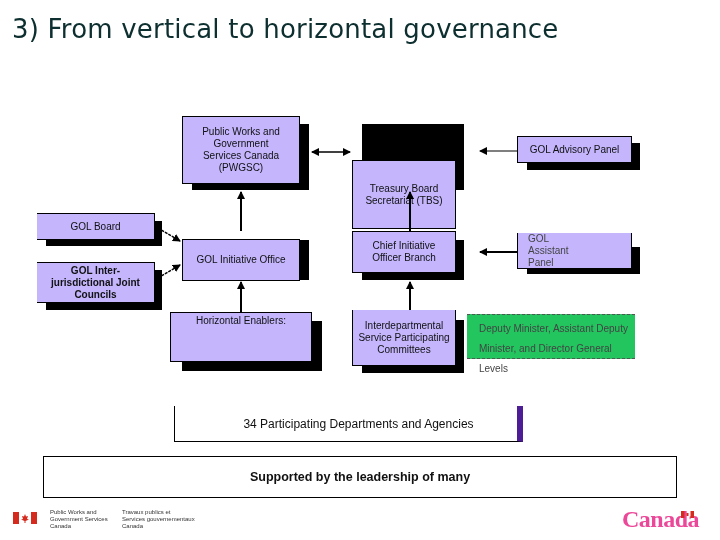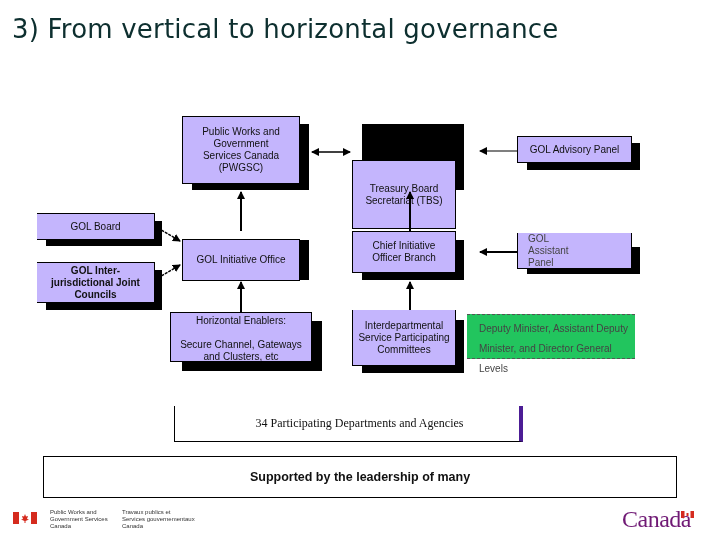--- a/index.html
+++ b/index.html
@@ -4,25 +4,25 @@
 <style>
   html, body { margin:0; padding:0; }
   body { width:720px; height:540px; background:#ffffff; position:relative; overflow:hidden; font-family:"DejaVu Sans", sans-serif; }
   .title { position:absolute; left:12px; top:14px; font-size:26px; font-weight:normal; color:#0d2f2f; letter-spacing:0.2px; white-space:nowrap; }
   .box { position:absolute; background:#c4b5fd; border:1px solid #000; box-sizing:border-box; display:flex; align-items:center; justify-content:center; text-align:center; font-family:"Liberation Sans", sans-serif; font-size:10px; line-height:12px; color:#111; z-index:2; }
   .shadow { position:absolute; background:#000; z-index:1; }
   .box.left { justify-content:flex-start; text-align:left; padding-left:10px; }
   .gray { color:#444; }
   .dashed { position:absolute; border-top:1px dashed #555; border-bottom:1px dashed #555; background:#22c55e; z-index:2; font-family:"Liberation Sans", sans-serif; font-size:10px; line-height:20px; color:#444; box-sizing:border-box; padding:4px 0 0 12px; }
   svg.arrows { position:absolute; left:0; top:0; z-index:3; pointer-events:none; }
-  .participating { position:absolute; left:174px; top:406px; width:349px; height:36px; border-left:1px solid #000; border-right:4px solid #4c1d95; border-bottom:1px solid #000; box-sizing:border-box; display:flex; align-items:center; justify-content:center; font-family:Liberation Serif, serif; font-size:12px; color:#111;padding-left:25px; }
+  .participating { position:absolute; left:174px; top:406px; width:349px; height:36px; border-left:1px solid #000; border-right:6px solid #4c1d95; border-bottom:1px solid #000; box-sizing:border-box; display:flex; align-items:center; justify-content:center; font-family:Liberation Sans, sans-serif; font-size:12px; color:#111;padding-left:25px; }
   .supported { position:absolute; left:43px; top:456px; width:634px; height:42px; border:1px solid #000; box-sizing:border-box; display:flex; align-items:center; justify-content:center; font-family:"Liberation Sans", sans-serif; font-size:12.5px; font-weight:bold; color:#111; }
   .footer-flag { position:absolute; left:13px; top:512px; width:24px; height:12px; }
   .footer-text { position:absolute; top:509px; font-family:"Liberation Sans", sans-serif; font-size:6px; line-height:7px; color:#333; white-space:pre-line; }
-  .wordmark { position:absolute; left:622px; top:506px; font-family:"Liberation Serif", serif; font-size:24px; font-weight:normal; color:#701a75; letter-spacing:-0.5px; }
+  .wordmark { position:absolute; left:622px; top:506px; font-family:"Liberation Serif", serif; font-size:24px; font-weight:bold; color:#ec4899; letter-spacing:-0.5px; }
   .wm-flag { position:absolute; left:681px; top:511px; width:13px; height:7px; }
 </style>
 </head>
 <body>
 
 <div class="title">3) From vertical to horizontal governance</div>
 
 <div class="shadow" style="left:192px;top:124px;width:117px;height:66px;"></div>
 <div class="box" style="left:182px;top:116px;width:118px;height:68px;padding:0 10px;">Public Works and Government Services Canada (PWGSC)</div>
 
@@ -45,21 +45,20 @@
 <div class="box left gray" style="left:517px;top:233px;width:115px;height:36px;border-top:none;padding-right:40px;">GOL Assistant Panel</div>
 
 <div class="shadow" style="left:46px;top:270px;width:116px;height:40px;"></div>
 <div class="box" style="left:37px;top:262px;width:118px;height:41px;border-left:none;padding:8px 6px;font-weight:bold;">
   <span>GOL Inter-jurisdictional Joint Councils</span>
 </div>
 
 <div class="shadow" style="left:182px;top:321px;width:140px;height:50px;"></div>
 <div class="box" style="left:170px;top:312px;width:142px;height:50px;flex-direction:column;justify-content:flex-start;padding-top:2px;">
   <span style="margin-bottom:12px;">Horizontal Enablers:</span>
-  <span style="padding:0 4px;">Secure Channel, Gateways and Clusters, etc</span>
 </div>
 
 <div class="shadow" style="left:362px;top:320px;width:102px;height:53px;"></div>
 <div class="box" style="left:352px;top:310px;width:104px;height:56px;border-top:none;padding:0 4px;">Interdepartmental Service Participating Committees</div>
 
 <div class="dashed" style="left:467px;top:314px;width:168px;height:45px;">Deputy Minister, Assistant Deputy Minister, and Director General Levels</div>
 
 <div class="participating">34 Participating Departments and Agencies</div>
 <div class="supported">Supported by the leadership of many</div>
 

